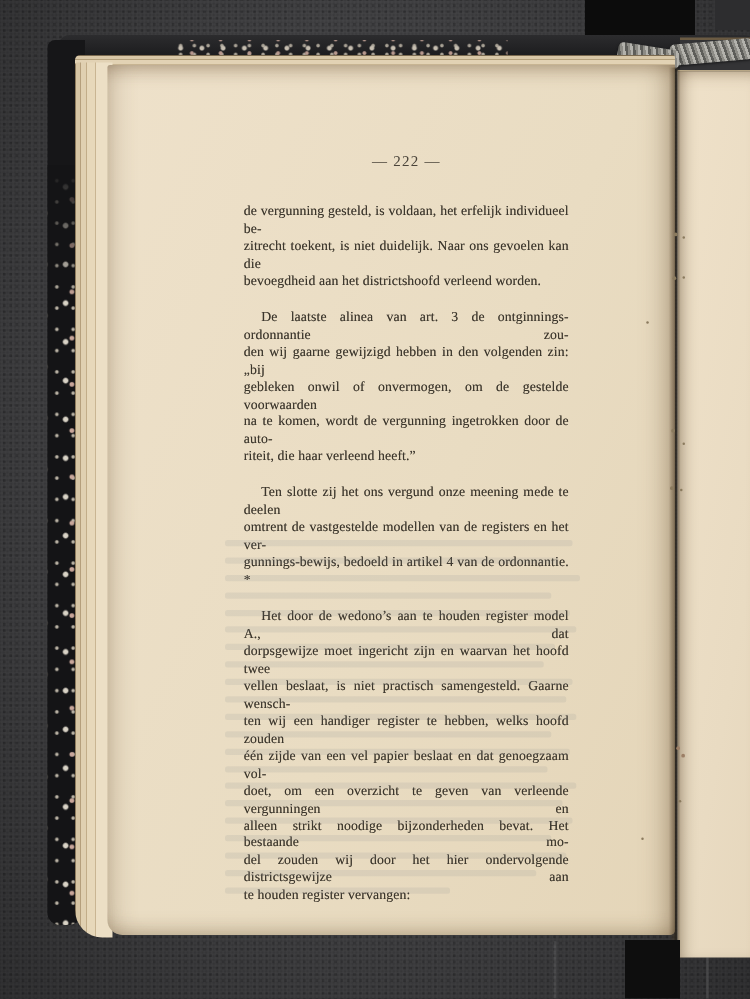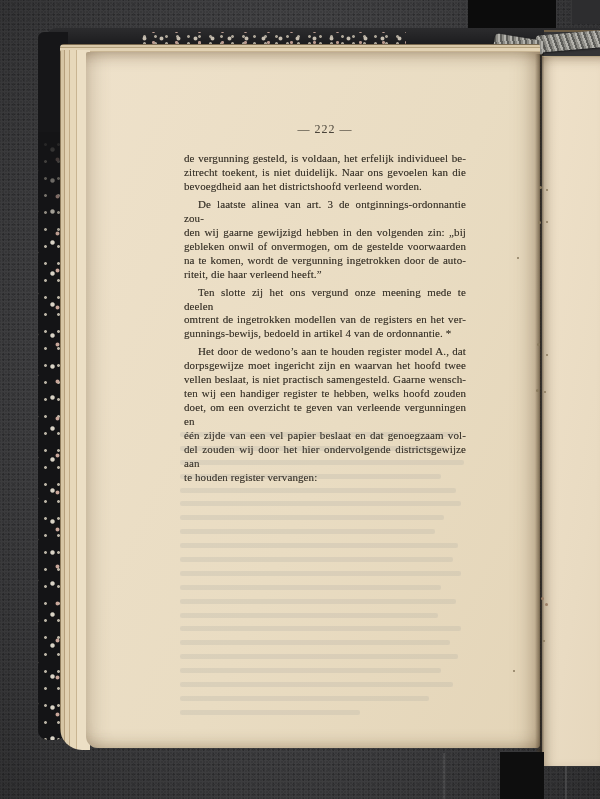--- a/index.html
+++ b/index.html
@@ -67,21 +67,21 @@
       inset 0 -14px 16px -12px rgba(110,85,55,.30);}
 
   .gutter{left:535px;top:54px;width:10px;height:714px;
     background:linear-gradient(90deg,rgba(60,45,25,0) 0%,rgba(70,55,35,.40) 40%,rgba(38,28,14,.55) 55%,rgba(60,45,25,0) 95%);}
 
   .page-number{position:absolute;left:94px;top:70px;width:290px;text-align:center;
     font-size:12px;color:#4a443a;letter-spacing:1px;}
   .text-block{position:absolute;left:94px;top:96px;width:290px;color:#3b362c;
     font-size:11px;line-height:13.95px;letter-spacing:.1px;
     text-shadow:0 0 .4px rgba(60,50,40,.55);}
-  .para{margin:4px;}
+  .para{margin:15px;}
   .line{text-align:justify;text-align-last:justify;}
   .line.last{text-align-last:left;}
   .para.indent .line:first-child{text-indent:14px;}
 
   .ghost-block{position:absolute;left:94px;top:380px;width:290px;height:292px;}
   .ghost-line{height:5px;margin-bottom:8.9px;background:rgba(122,130,142,.13);border-radius:2px;filter:blur(.6px);}
 
   .speck{position:absolute;border-radius:50%;background:#8a7a5e;}
   .black-bottom{left:500px;top:752px;width:44px;height:47px;background:#0e0e0e;}
   .edge-highlight{background:rgba(255,255,255,.10);width:2px;}
@@ -121,30 +121,31 @@
         </div>
         <div class="para indent">
           <div class="line">De laatste alinea van art. 3 de ontginnings-ordonnantie zou-</div>
           <div class="line">den wij gaarne gewijzigd hebben in den volgenden zin: „bij</div>
           <div class="line">gebleken onwil of onvermogen, om de gestelde voorwaarden</div>
           <div class="line">na te komen, wordt de vergunning ingetrokken door de auto-</div>
           <div class="line last">riteit, die haar verleend heeft.”</div>
         </div>
         <div class="para indent">
           <div class="line">Ten slotte zij het ons vergund onze meening mede te deelen</div>
-          <div class="line">omtrent de ingetrokken modellen van de registers en het ver-</div>
+          <div class="line">omtrent de vastgestelde modellen van de registers en het ver-</div>
           <div class="line last">gunnings-bewijs, bedoeld in artikel 4 van de ordonnantie. *</div>
         </div>
         <div class="para indent">
           <div class="line">Het door de wedono’s aan te houden register model A., dat</div>
           <div class="line">dorpsgewijze moet ingericht zijn en waarvan het hoofd twee</div>
           <div class="line">vellen beslaat, is niet practisch samengesteld. Gaarne wensch-</div>
           <div class="line">ten wij een handiger register te hebben, welks hoofd zouden</div>
+          <div class="line">één zijde van een vel papier beslaat en dat genoegzaam vol-</div>
           <div class="line">doet, om een overzicht te geven van verleende vergunningen en</div>
-          <div class="line">één zijde van een vel papier beslaat en dat genoegzaam vol-</div>
+          <div class="line">alleen strikt noodige bijzonderheden bevat. Het bestaande mo-</div>
           <div class="line">del zouden wij door het hier ondervolgende districtsgewijze aan</div>
           <div class="line last">te houden register vervangen:</div>
         </div>
       </div>
     <div class="ghost-block" id="ghost-block">
         <div class="ghost-line" style="width: 96%;"></div>
         <div class="ghost-line" style="width: 92%;"></div>
         <div class="ghost-line" style="width: 98%;"></div>
         <div class="ghost-line" style="width: 90%;"></div>
         <div class="ghost-line" style="width: 95%;"></div>

